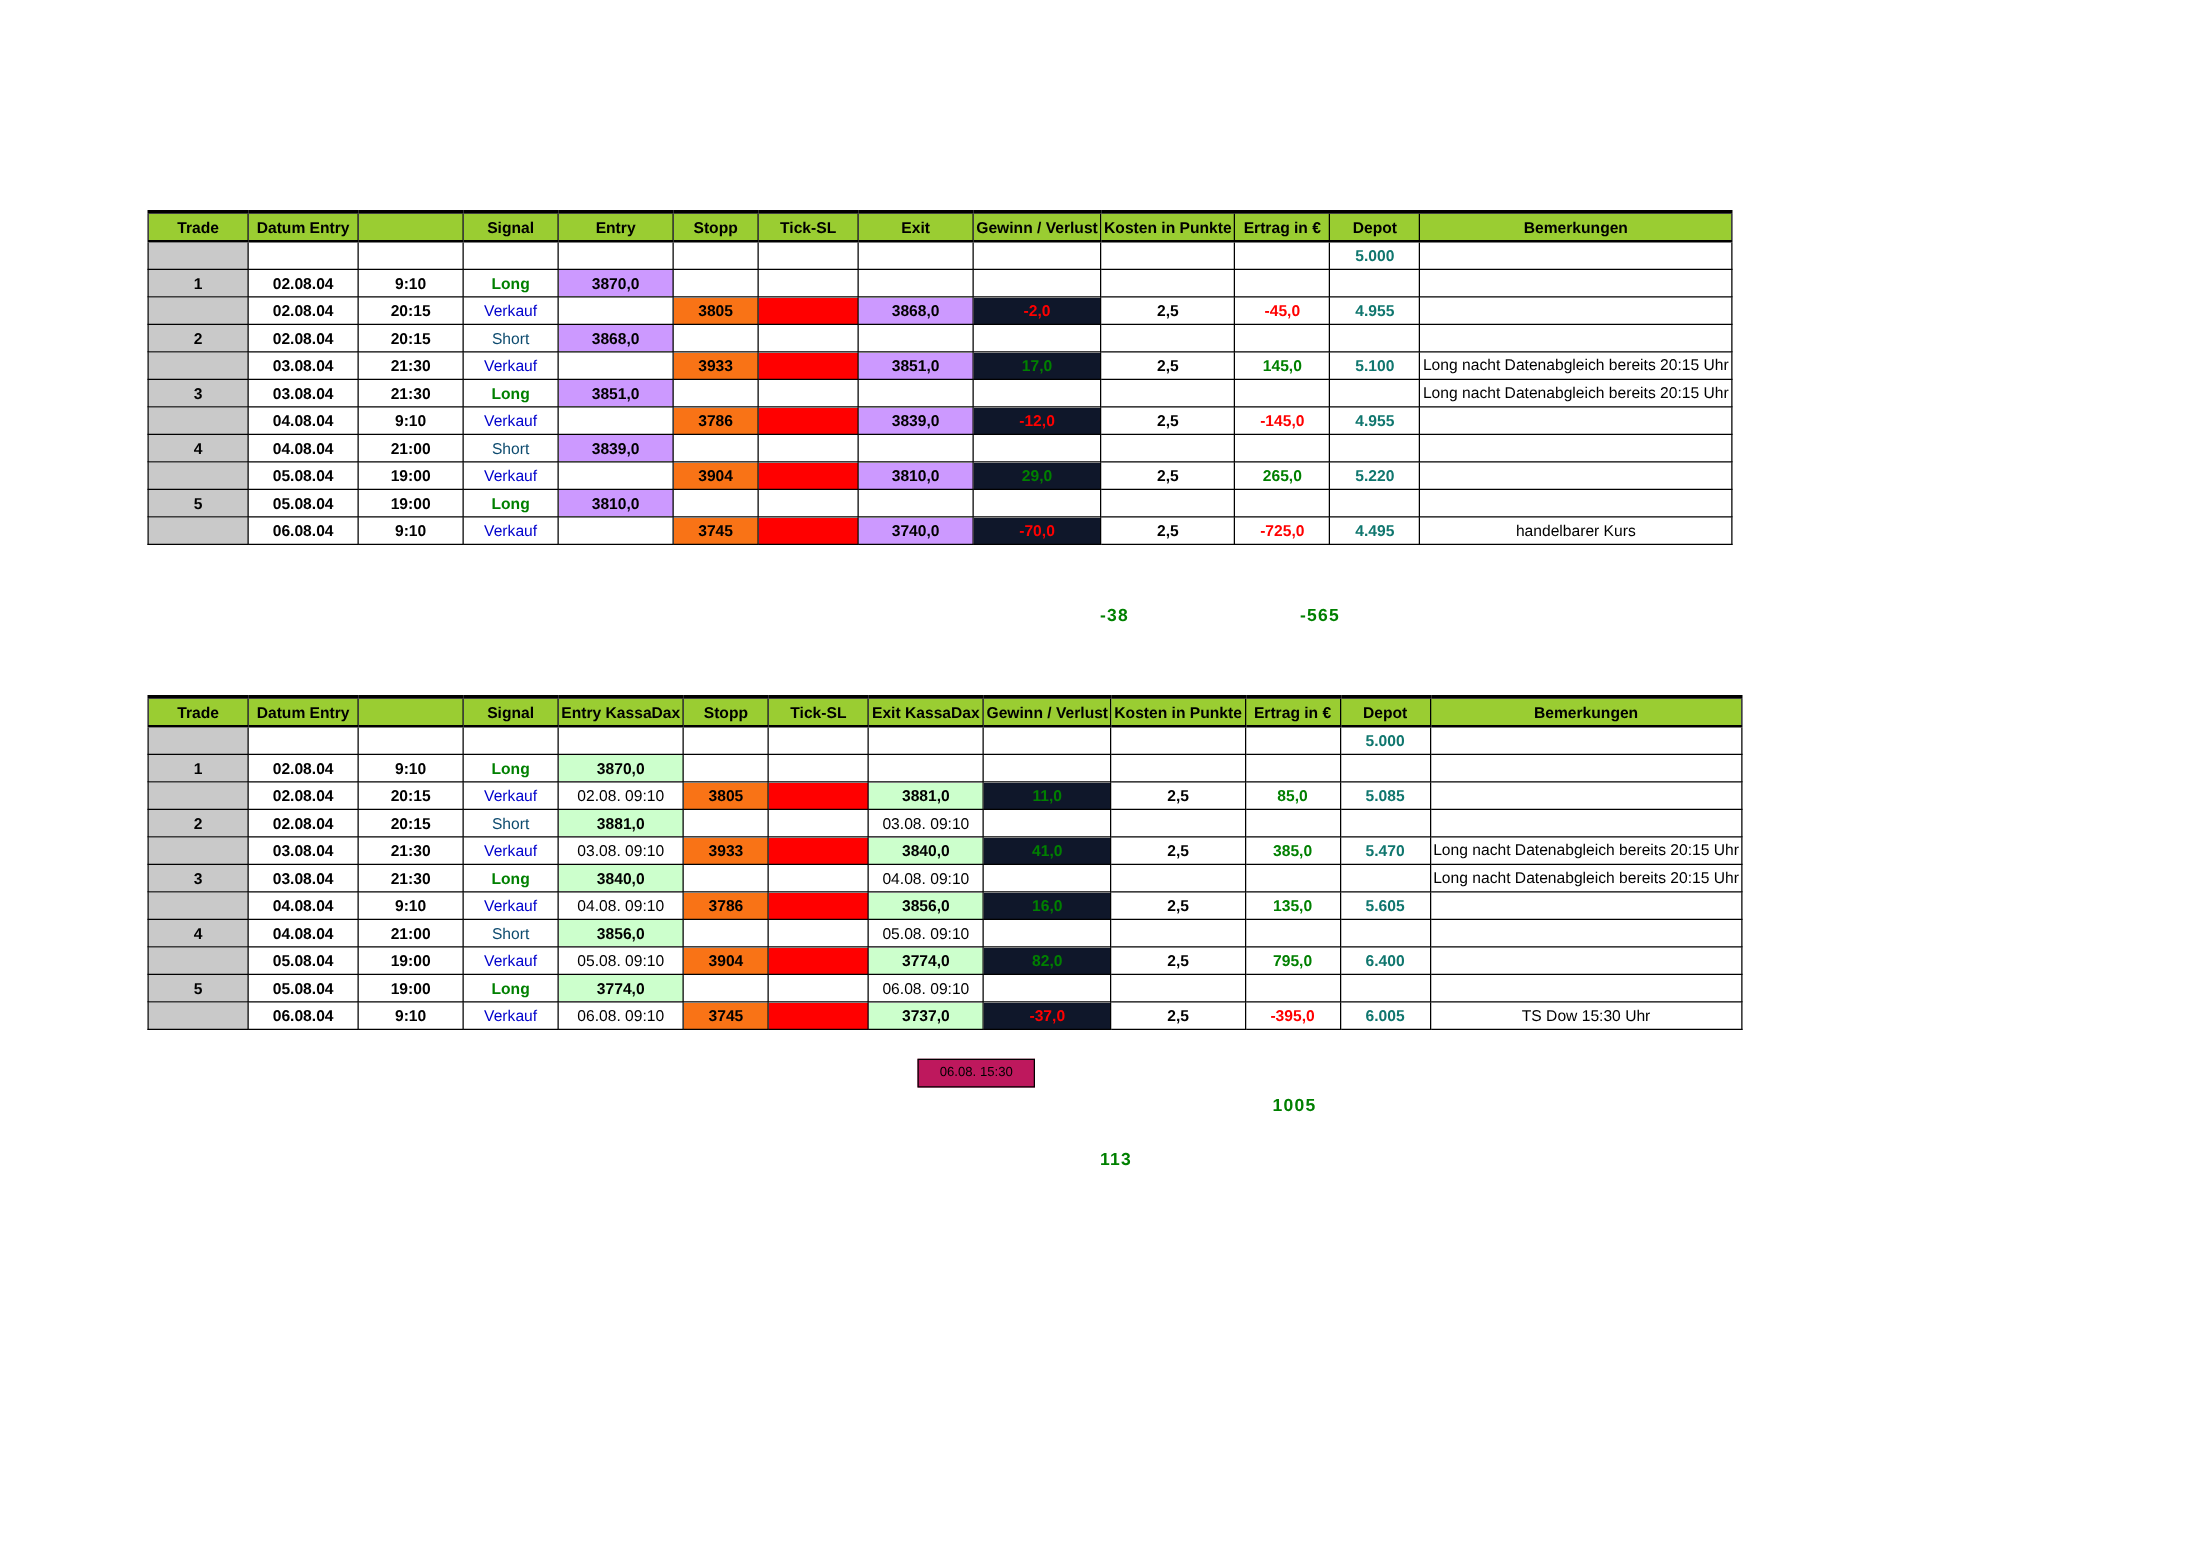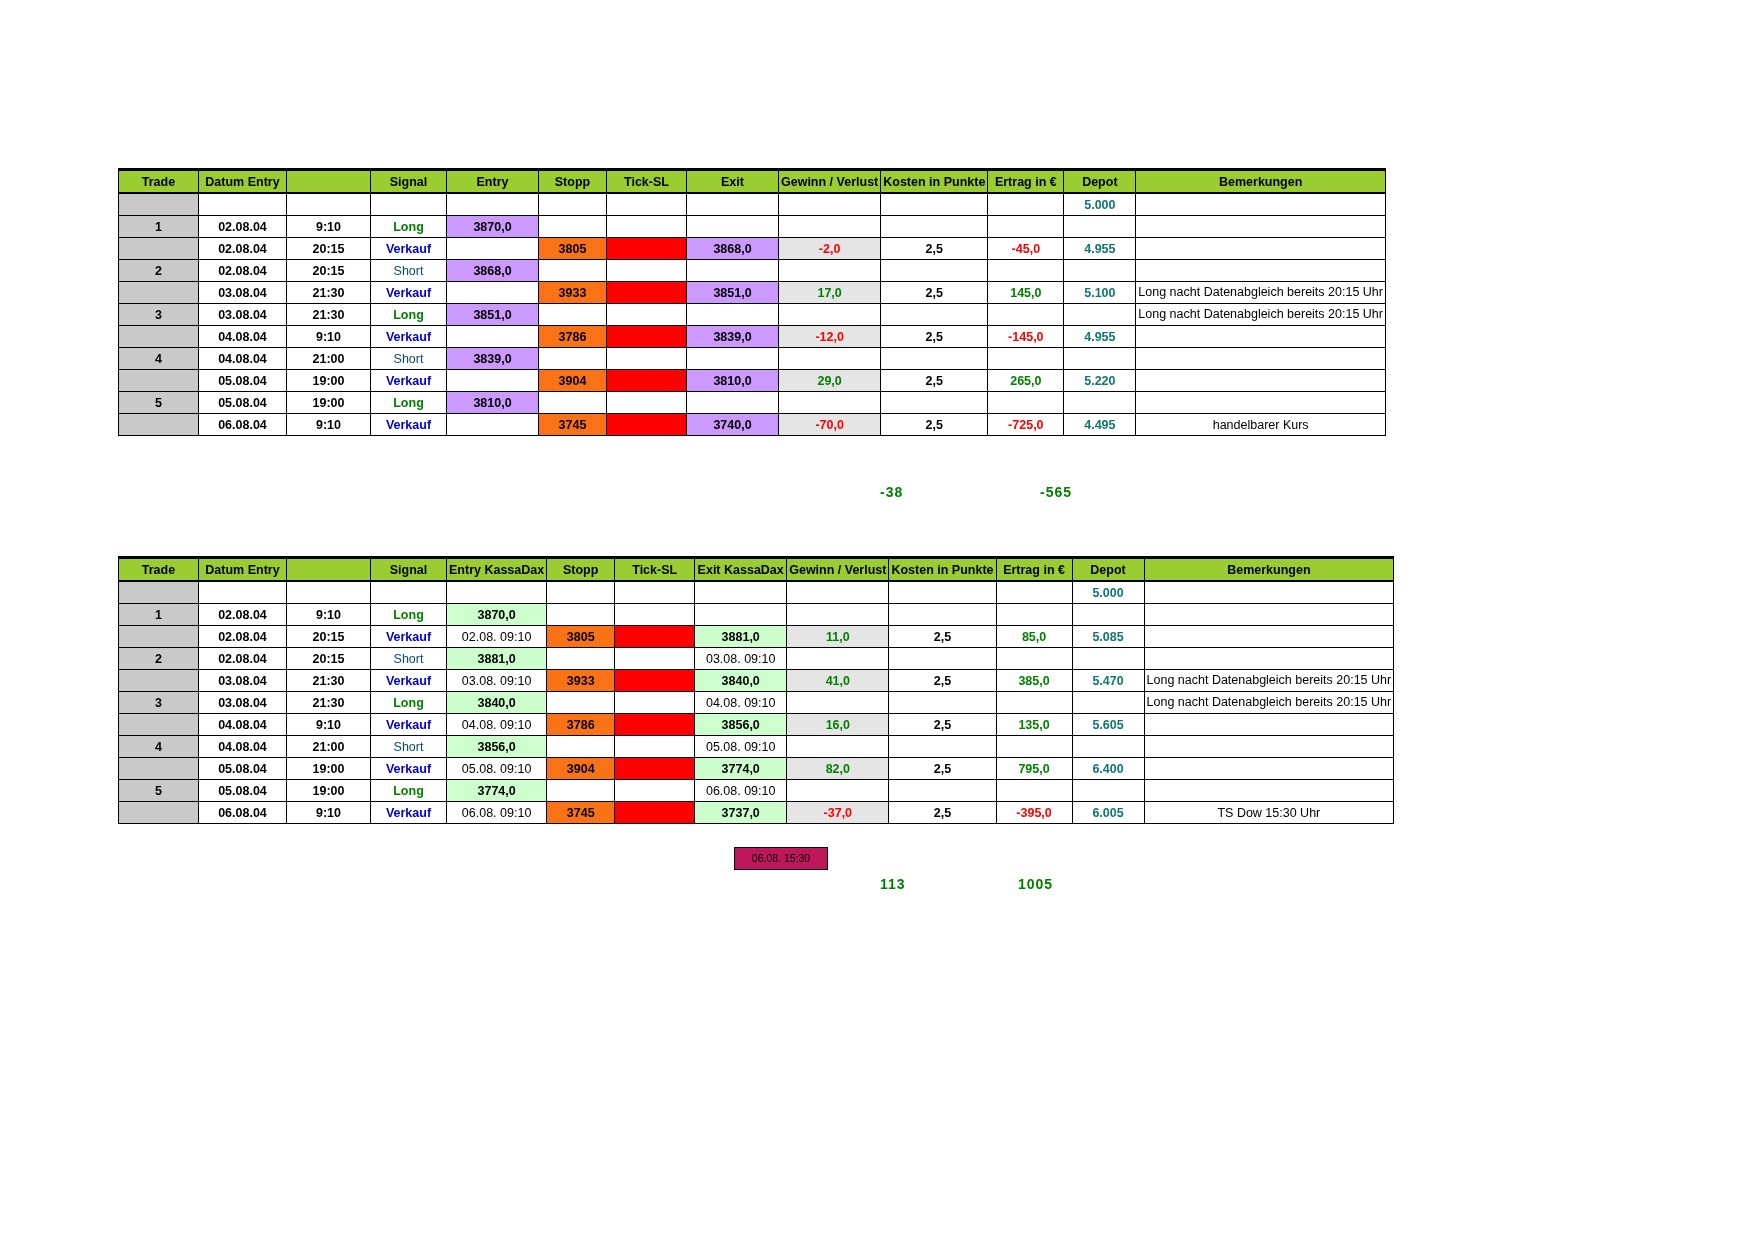--- a/index.html
+++ b/index.html
@@ -40,28 +40,28 @@
     line-height:14px;
     white-space:normal;
   }
   .hdr{border-top:3px solid #000;padding-left:36px;}
   tr.hdr td{border-top:3px solid #000;border-bottom:2px solid #000;}
 
   .grey{background:#C9C9C9;}
   .num{font-weight:bold;}
   .long{color:#008000;font-weight:bold;}
   .short{color:#0c4a6e;font-weight:normal;}
-  .verkauf{color:#0000CC;font-weight:bold;}
+  .verkauf{color:#0000CC;font-weight:normal;}
   .entry-violet{background:#CC99FF;font-weight:bold;}
   .entry-green{background:#CCFFCC;font-weight:bold;}
   .exit-violet{background:#CC99FF;font-weight:bold;}
   .exit-green{background:#CCFFCC;font-weight:bold;}
   .stopp{background:#f97316;font-weight:bold;}
   .ticksl{background:#FF0000;}
-  .gv{background:#e5e5e5;font-weight:bold;margin-top:26px;}
+  .gv{background:#0f172a;font-weight:bold;margin-top:26px;}
   .gv-pos{color:#008000;}
   .gv-neg{color:#FF0000;}
   .ertrag-pos{color:#008000;font-weight:bold;}
   .ertrag-neg{color:#FF0000;font-weight:bold;}
   .kosten{font-weight:bold;}
   .depot{color:#0f766e;font-weight:bold;}
   .note{font-size:8px;line-height:9px;white-space:normal;}
   .bem{font-size:11px;}
   .smalltime{font-size:10.5px;margin-top:12px;}
   .lastrow td{border-bottom:3px solid #000;}
@@ -477,16 +477,16 @@
             <td class="gv gv-neg">-37,0</td>
             <td class="kosten">2,5</td>
             <td class="ertrag-neg">-395,0</td>
             <td class="depot">6.005</td>
             <td class="bem">TS Dow 15:30 Uhr</td>
           </tr>
         </tbody>
     </table>
   </div>
   <div class="extra-cell" style="left:734px;top:847px;width:92px;">06.08. 15:30</div>
-  <div class="totals" style="left:880px;top:876px;">113</div>
+  <div class="totals" style="left:880px;top:919px;">113</div>
   <div class="totals" style="left:1018px;top:876px;">1005</div>
 
 </div>
 
 </body></html>

